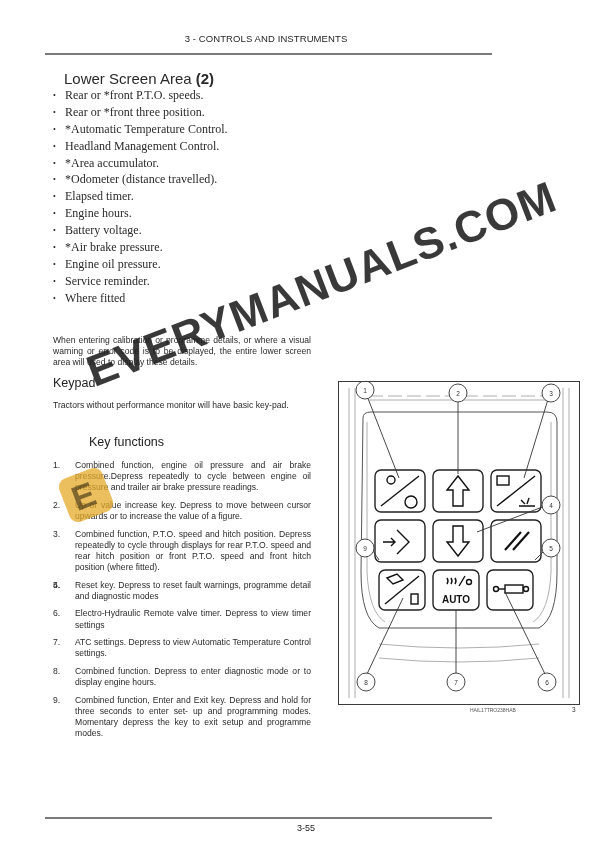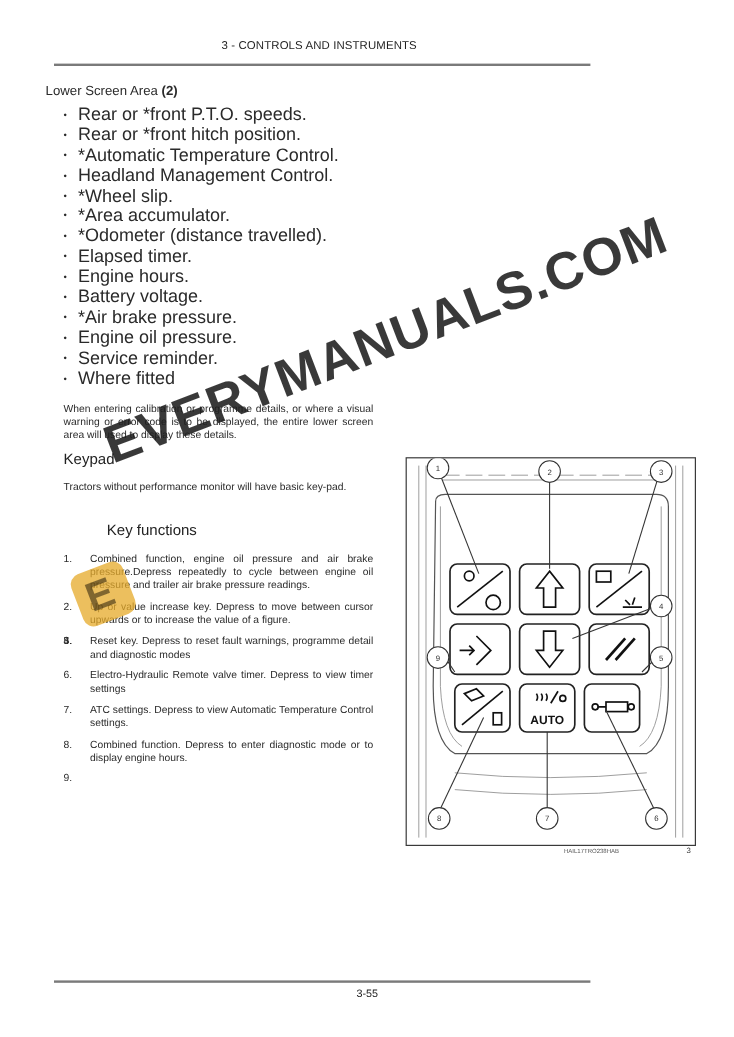--- a/index.html
+++ b/index.html
@@ -6,24 +6,24 @@
     body { width: 612px; height: 864px; position: relative; overflow: hidden;
            font-family: "Liberation Sans", sans-serif; color: #2a2a2a; }
     .header { position: absolute; left: 0; top: 33px; width: 532px; text-align: center;
               font-size: 9.5px; color: #1f1f1f; letter-spacing: 0.1px; }
     .rule { position: absolute; left: 45px; width: 447px; height: 2px; background: #7a7a7a; }
     .rule.top { top: 53px; }
     .rule.bottom { top: 817px; }
     .footer { position: absolute; left: 0; top: 823px; width: 612px; text-align: center;
               font-size: 9px; color: #222; }
     .col { position: absolute; left: 53px; width: 258px; font-size: 8.6px; line-height: 11px; }
-    .subhead { position: absolute; left: 38px; top: 70px; font-size: 11px; }
+    .subhead { position: absolute; left: 64px; top: 70px; font-size: 15px; }
     .subhead b { font-weight: bold; }
     ul.bullets { position: absolute; left: 53px; top: 90px; margin: 0; padding: 0; list-style: none; width: 260px; }
-    ul.bullets li { height: 16.9px; font-size: 15px; line-height: 11px; position: relative; padding-left: 12px; }
+    ul.bullets li { height: 16.9px; font-size: 12px; line-height: 11px; position: relative; padding-left: 12px; font-family: Liberation Serif, serif; }
     ul.bullets li::before { content: "•"; position: absolute; left: 0; top: 0; font-size: 8px; }
     .para { top: 335px; text-align: justify; }
     .h2 { position: absolute; left: 53px; font-size: 12.5px; font-weight: normal; color: #222; }
     .h2.keypad { top: 376px; }
     .h2.keyfn { top: 435px; margin-left: 36px; }
     .para2 { top: 400px; text-align: justify; }
     ol.keys { position: absolute; left: 53px; top: 460px; width: 258px; margin: 0; padding: 0; list-style: none; }
     ol.keys li { position: relative; padding-left: 22px; font-size: 8.6px; line-height: 11.2px;
                  text-align: justify; margin-bottom: 6.3px; }
     ol.keys li .num { position: absolute; left: 0; top: 0; }
@@ -44,24 +44,23 @@
 
 <div class="header">3 - CONTROLS AND INSTRUMENTS</div>
 <div class="rule top"></div>
 
 <div class="subhead">
   <span>Lower Screen Area </span><b>(2)</b>
 </div>
 
 <ul class="bullets">
   <li>Rear or *front P.T.O. speeds.</li>
-  <li>Rear or *front hitch position.</li>
+  <li>Rear or *front three position.</li>
   <li>*Automatic Temperature Control.</li>
   <li>Headland Management Control.</li>
-  <li>*Wheel slip.</li>
   <li>*Area accumulator.</li>
   <li>*Odometer (distance travelled).</li>
   <li>Elapsed timer.</li>
   <li>Engine hours.</li>
   <li>Battery voltage.</li>
   <li>*Air brake pressure.</li>
   <li>Engine oil pressure.</li>
   <li>Service reminder.</li>
   <li>Where fitted</li>
 </ul>
@@ -69,27 +68,27 @@
 <div class="col para">When entering calibration or programme details, or where a visual warning or error code is to be displayed, the entire lower screen area will used to display these details.</div>
 
 <div class="h2 keypad">Keypad</div>
 <div class="col para2">Tractors without performance monitor will have basic key-pad.</div>
 
 <div class="h2 keyfn">Key functions</div>
 
 <ol class="keys">
   <li><span class="num">1.</span><span>Combined function, engine oil pressure and air brake pressure.Depress repeatedly to cycle between engine oil pressure and trailer air brake pressure readings.</span></li>
   <li><span class="num">2.</span><span>Up or value increase key.  Depress to move between cursor upwards or to increase the value of a figure.</span></li>
-  <li><span class="num">3.</span></li>
+  <li><span class="num">3.</span><span>Combined function, P.T.O. speed and hitch position. Depress repeatedly to cycle through displays for rear P.T.O. speed and rear hitch position or front P.T.O. speed and front hitch position (where fitted).</span></li>
   <li><span class="num">4.</span></li>
   <li><span class="num">5.</span><span>Reset key.  Depress to reset fault warnings, programme detail and diagnostic modes</span></li>
   <li><span class="num">6.</span><span>Electro-Hydraulic Remote valve timer.  Depress to view timer settings</span></li>
   <li><span class="num">7.</span><span>ATC settings.  Depress to view Automatic Temperature Control settings.</span></li>
   <li><span class="num">8.</span><span>Combined function.   Depress to enter diagnostic mode or to display engine hours.</span></li>
-  <li><span class="num">9.</span></li>
+  <li><span class="num">9.</span><span>Combined function, Enter and Exit key. Depress and hold for three seconds to enter set- up and programming modes.  Momentary depress the key to exit setup and programme modes.</span></li>
 </ol>
 
 <div class="figure">
   <svg width="240" height="322" viewBox="0 0 240 322" style="position:absolute;left:0;top:0;">
     <g fill="none" stroke="#9a9a9a" stroke-width="0.8">
 
       <path d="M10 6 L10 316"></path>
       <path d="M16 6 L16 316"></path>
       <path d="M224 6 L224 316"></path>
       <path d="M230 6 L230 316"></path>

